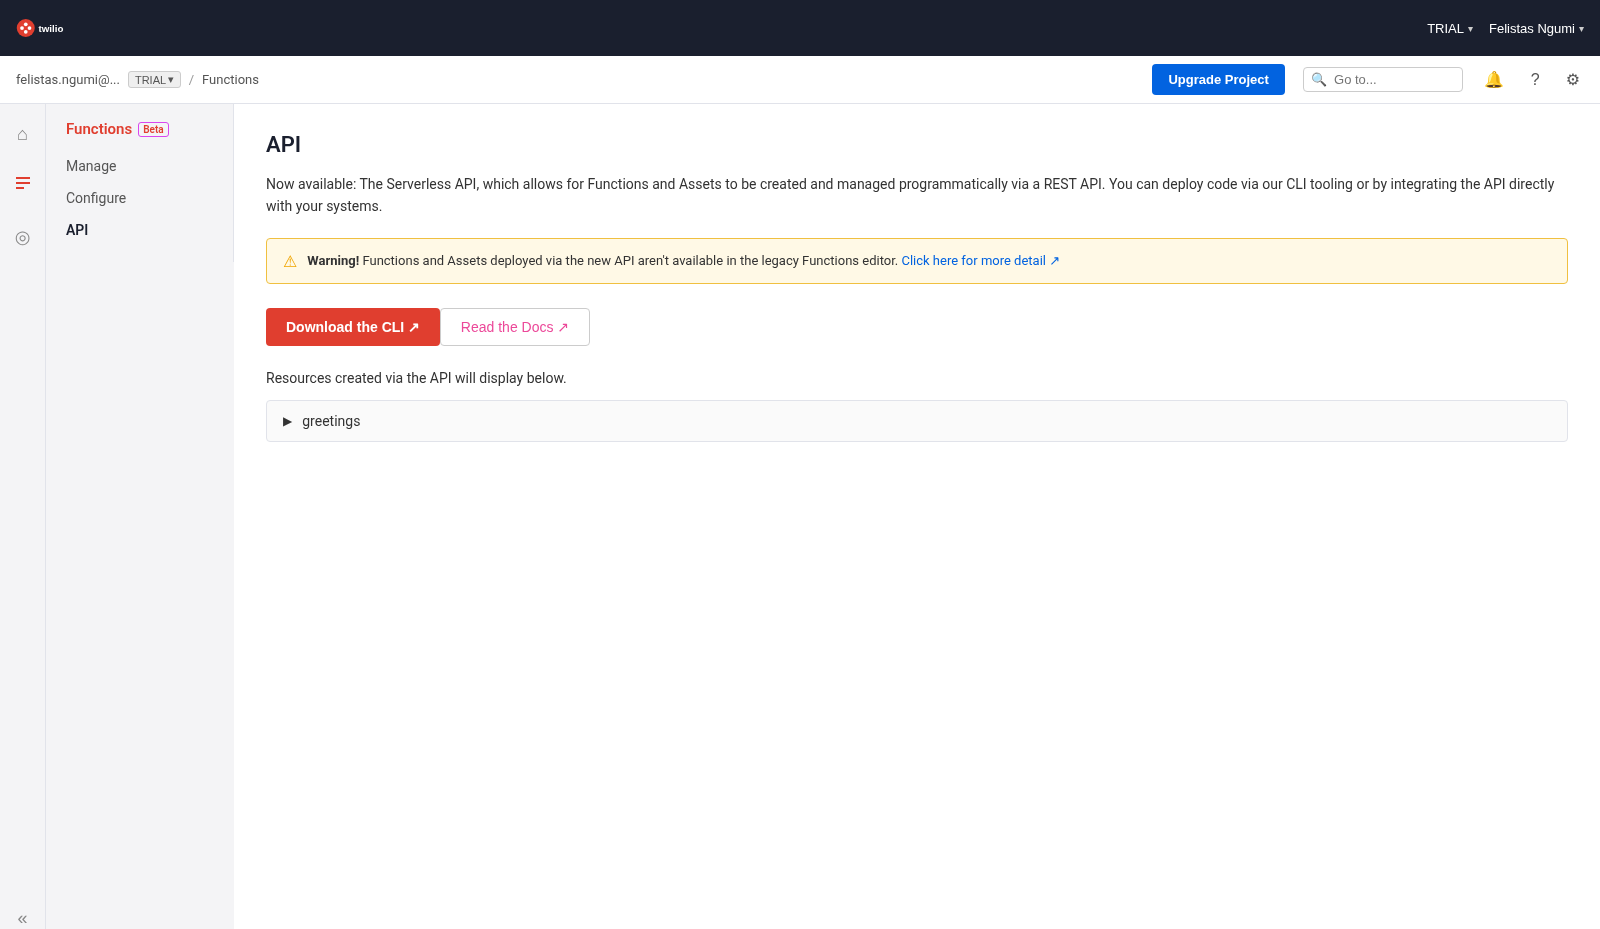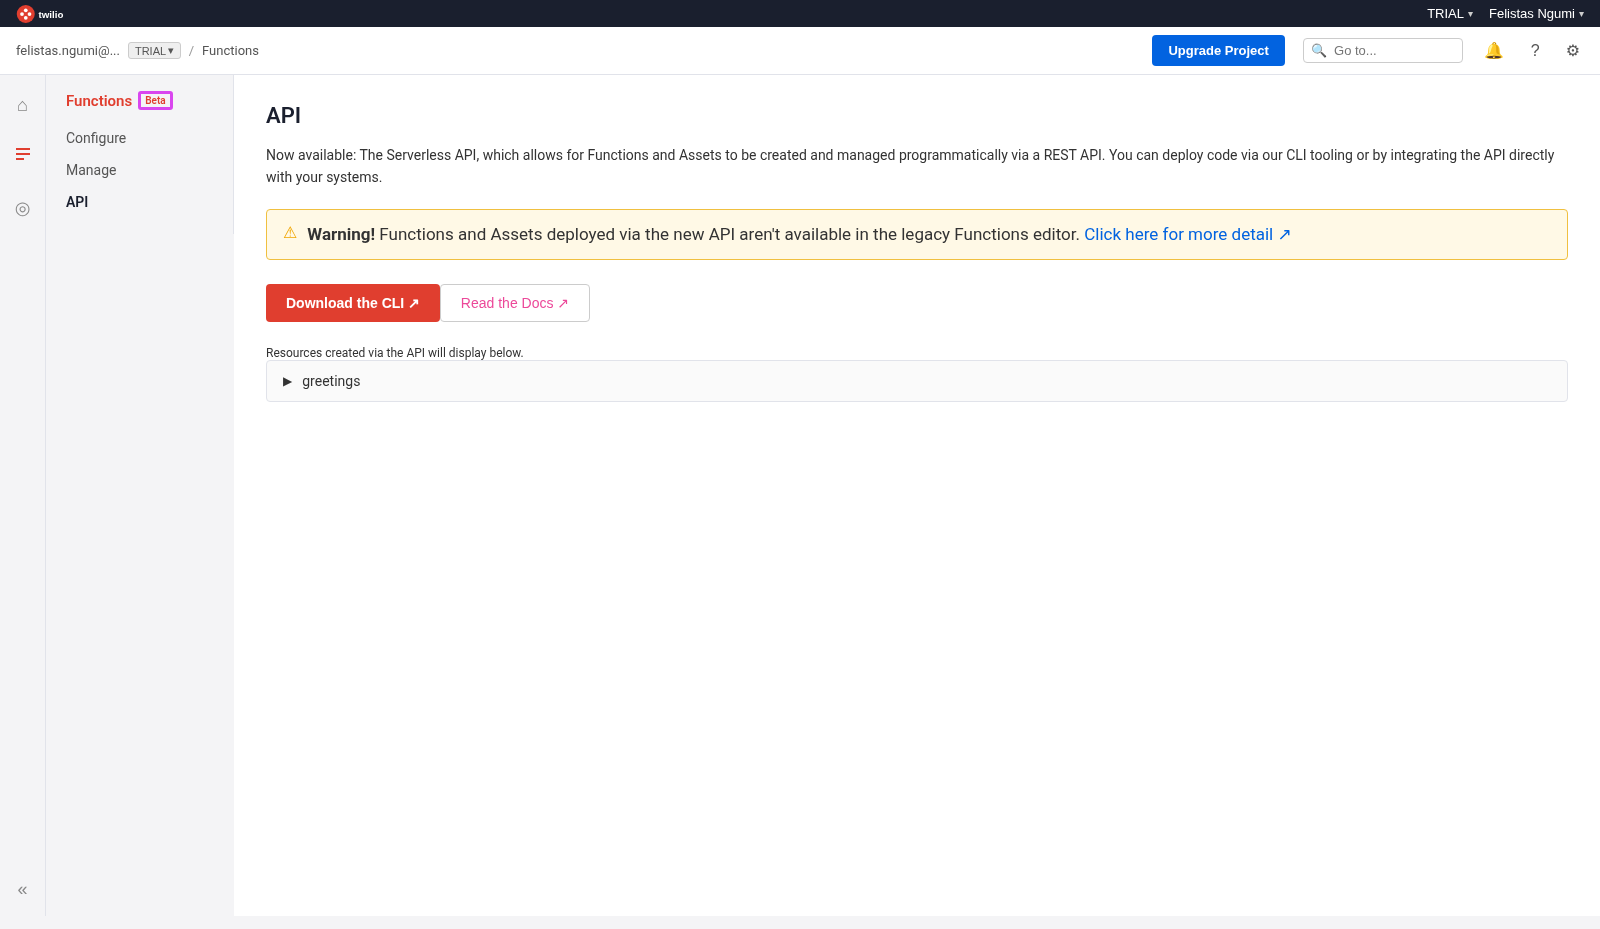--- a/index.html
+++ b/index.html
@@ -3,21 +3,21 @@
   <meta charset="utf-8">
   <style>
     * { box-sizing: border-box; margin: 0; padding: 0; }
     body { font-family: -apple-system, BlinkMacSystemFont, 'Segoe UI', Roboto, sans-serif; font-size: 14px; background: #f4f4f6; color: #333; height: 929px; overflow: hidden; }
 
     
     .top-nav {
       display: flex;
       align-items: center;
       background: #1a1f2e;
-      height: 27px;
+      height: 56px;
       padding: 0 16px;
       justify-content: space-between;
     }
     .top-nav-left { display: flex; align-items: center; gap: 0; }
     .twilio-logo { display: flex; align-items: center; }
     .twilio-logo svg { width: 60px; height: 20px; }
     .top-nav-right { display: flex; align-items: center; gap: 16px; }
     .docs-btn {
       display: flex; align-items: center; gap: 4px;
       color: #fff; font-size: 13px; cursor: pointer; background: none; border: none;
@@ -89,21 +89,21 @@
     }
     .left-nav-title {
       font-size: 15px;
       font-weight: 600;
       color: #e03e2f;
       padding: 0 20px 12px 20px;
       display: flex; align-items: center; gap: 6px;
     }
     .beta-badge {
       font-size: 10px; font-weight: 600;
-      color: #e03e2f; border: 3px solid #d946ef;
+      color: #e03e2f; border: 1px solid #d946ef;
       border-radius: 3px; padding: 1px 4px;
     }
     .left-nav-item {
       padding: 8px 20px;
       font-size: 14px;
       color: #555;
       cursor: pointer;
     }
     .left-nav-item.active { font-weight: 600; color: #1a1f2e; }
 
@@ -120,38 +120,38 @@
 
     .warning-box {
       background: #fff9e6;
       border: 1px solid #f0c040;
       border-radius: 4px;
       padding: 12px 16px;
       display: flex; align-items: flex-start; gap: 10px;
       margin-bottom: 24px;
     }
     .warning-icon { color: #f0a500; font-size: 16px; margin-top: 1px; }
-    .warning-text { font-size: 17px; color: #333; line-height: 1.5; }
+    .warning-text { font-size: 13px; color: #333; line-height: 1.5; }
     .warning-link { color: #0263e0; text-decoration: none; cursor: pointer; }
 
     .buttons-row { display: flex; margin-bottom: 24px; }
     .download-btn {
       background: #e03e2f; color: #fff; border: none;
       border-radius: 4px; padding: 10px 20px;
       font-size: 14px; font-weight: 600; cursor: pointer;
       display: flex; align-items: center; gap: 6px;
     }
     .read-docs-btn {
       background: #fff; color: #ec4899; border: 1px solid #ccc;
       border-radius: 4px; padding: 10px 20px;
       font-size: 14px; cursor: pointer;
       display: flex; align-items: center; gap: 6px;
     }
 
-    .resources-text { font-size: 12px; color: #333; }
+    .resources-text { font-size: 14px; color: #333; margin-bottom: 14px; }
 
     .resource-row {
       border: 1px solid #e1e3ea;
       border-radius: 4px;
       padding: 12px 16px;
       display: flex; align-items: center; gap: 10px;
       background: #fafafa;
     }
     .expand-icon { color: #333; font-size: 12px; cursor: pointer; }
     .resource-name { font-size: 14px; color: #333; }
@@ -238,24 +238,24 @@
     </div>
   </div>
 
   <div class="left-nav-wrapper">
     <div class="left-nav">
       <div class="left-nav-title">
         <span>Functions</span>
         <span class="beta-badge">Beta</span>
       </div>
       <div class="left-nav-item">
+        <span>Manage</span>
+      </div>
+      <div class="left-nav-item">
         <span>Configure</span>
-      </div>
-      <div class="left-nav-item">
-        <span>Manage</span>
       </div>
       <div class="left-nav-item active">
         <span>API</span>
       </div>
     </div>
   </div>
 
   <div class="content">
     <h1 class="page-title">API</h1>
 

